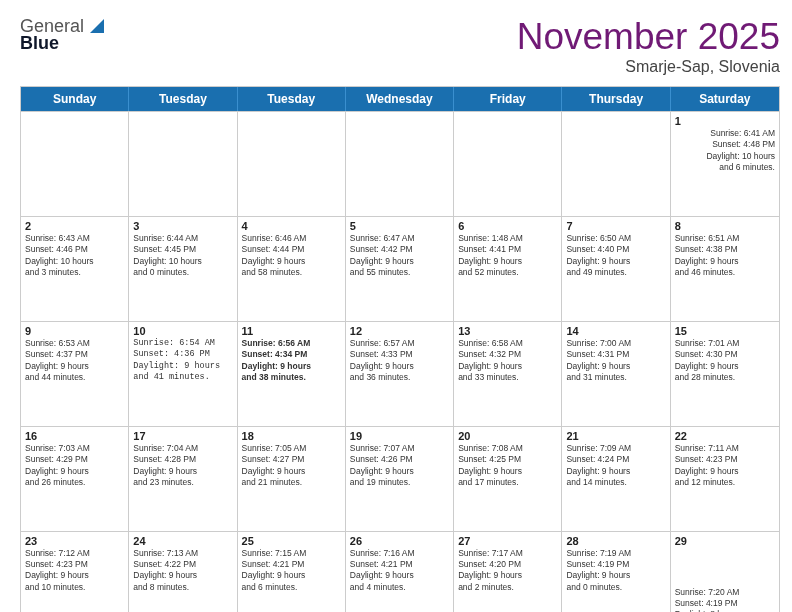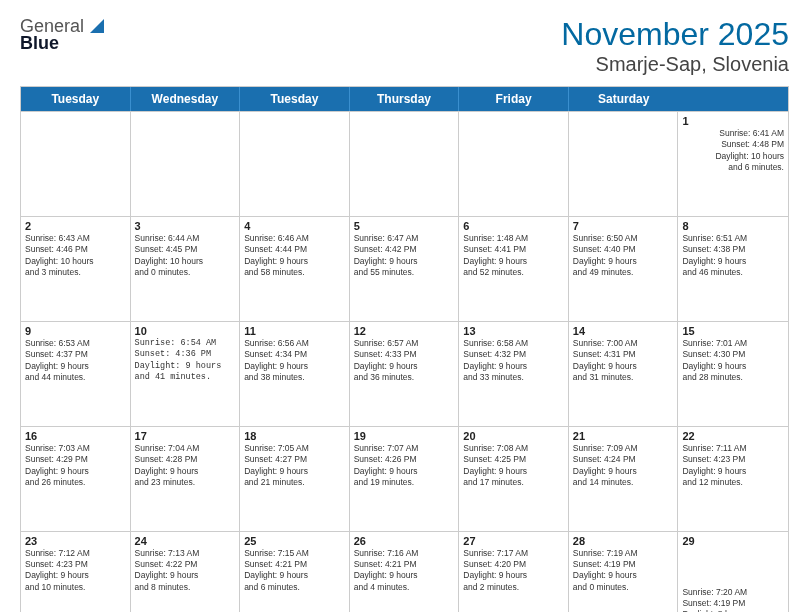--- a/index.html
+++ b/index.html
@@ -6,45 +6,45 @@
     body {
       font-family: Arial, sans-serif;
       background: #fff;
       width: 792px;
       height: 612px;
       overflow: hidden;
     }
     .page {
       width: 792px;
       height: 612px;
-      padding: 16px 3px 10px 20px;
+      padding: 16px 12px 10px 20px;
       display: flex;
       flex-direction: column;
     }
     .header {
       display: flex;
       justify-content: space-between;
       align-items: flex-start;
       margin-bottom: 10px;
     }
     .logo {
       display: flex;
       align-items: center;
       gap: 4px;
     }
     .title-block {
       text-align: right;
     }
     .month-year {
-      font-size: 32px;
+      font-size: 37px;
       font-weight: normal;
-      color: #0369a1;
+      color: #701a75;
     }
     .location {
-      font-size: 20px;
+      font-size: 16px;
       color: #444;
     }
     .calendar {
       flex: 1;
       display: flex;
       flex-direction: column;
       border: 1px solid #ccc;
     }
     .cal-header {
       display: grid;
@@ -118,25 +118,26 @@
     </div>
     <div class="title-block">
       <div class="month-year">November 2025</div>
       <div class="location">Smarje-Sap, Slovenia</div>
     </div>
   </div>
 
   <div class="calendar">
     <div class="cal-header">
 
+    <div class="cal-header-cell">Sunday</div>
+        <div class="cal-header-cell">Tuesday</div>
         <div class="cal-header-cell">Tuesday</div>
         <div class="cal-header-cell">Wednesday</div>
-        <div class="cal-header-cell">Tuesday</div>
+        <div class="cal-header-cell">Friday</div>
         <div class="cal-header-cell">Thursday</div>
-        <div class="cal-header-cell">Friday</div>
         <div class="cal-header-cell">Saturday</div>
       </div>
     <div class="cal-body">
 
     <div class="cal-row">
           <div class="cal-cell empty"></div>
           <div class="cal-cell empty"></div>
           <div class="cal-cell empty"></div>
           <div class="cal-cell empty"></div>
           <div class="cal-cell empty"></div>
@@ -210,21 +211,21 @@
           </div>
           <div class="cal-cell">
             <span class="day-number">10</span>
             <div class="day-info" style="white-space: pre-line; font-family: Liberation Mono, monospace;">Sunrise: 6:54 AM
 Sunset: 4:36 PM
 Daylight: 9 hours
 and 41 minutes.</div>
           </div>
           <div class="cal-cell">
             <span class="day-number">11</span>
-            <div class="day-info" style="white-space: pre-line;">Sunrise: 6:56 AM
+            <div class="day-info" style="white-space: pre-line; font-weight: bold;">Sunrise: 6:56 AM
 Sunset: 4:34 PM
 Daylight: 9 hours
 and 38 minutes.</div>
           </div>
           <div class="cal-cell">
             <span class="day-number">12</span>
             <div class="day-info" style="white-space: pre-line;">Sunrise: 6:57 AM
 Sunset: 4:33 PM
 Daylight: 9 hours
 and 36 minutes.</div>

